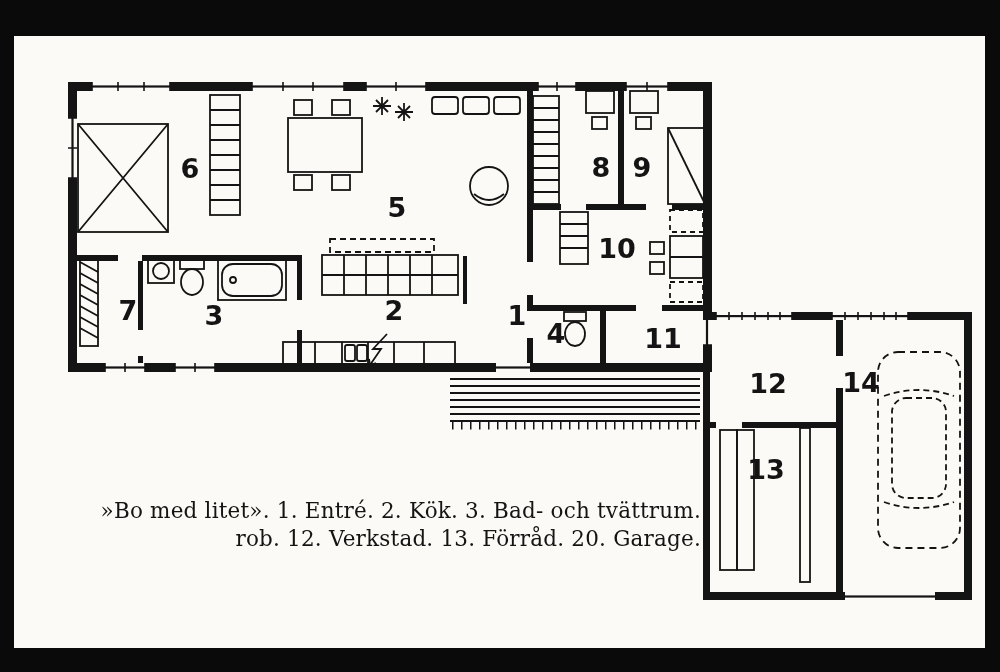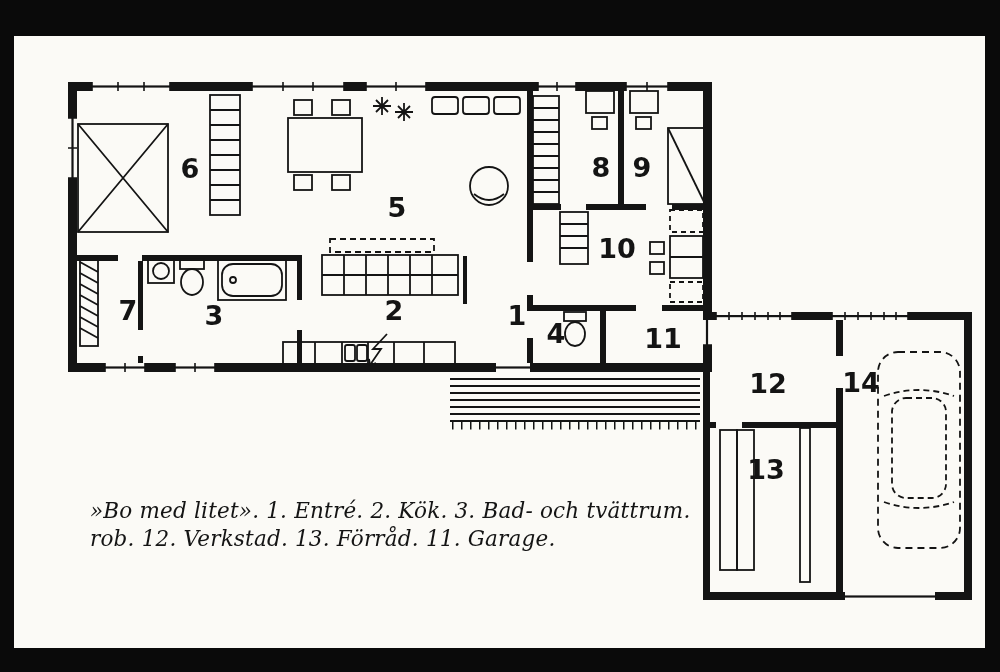--- a/index.html
+++ b/index.html
@@ -7,24 +7,24 @@
          font-family:"DejaVu Sans",sans-serif;}
   .slide svg{position:absolute;left:0;top:0;color:var(--ink,#141414);}
   .frame-fill{fill:var(--frame,#0a0a0a);}
   .paper{fill:var(--paper,#fbfaf6);}
   .wall{fill:currentColor;stroke:none;}
   .thinline{fill:currentColor;stroke:none;}
   .tick{stroke:currentColor;stroke-width:1.6;fill:none;}
   .furn{stroke:currentColor;fill:none;stroke-width:1.8;}
   .room-num{font-family:"DejaVu Sans",sans-serif;font-weight:bold;font-size:27px;
             fill:var(--ink,#141414);text-anchor:middle;}
-  .caption{position:absolute;left:90px;top:497px;width:620px;
+  .caption{position:absolute;left:81px;top:497px;width:620px;
            font-family:"DejaVu Serif","Liberation Serif",serif;
-           font-style:italic;font-size:21.5px;line-height:27.5px;
-           color:var(--ink,#141414);letter-spacing:.2px;white-space:nowrap;}
+           font-size:21.5px;line-height:27.5px;
+           color:var(--ink,#141414);letter-spacing:.2px;white-space:nowrap;text-align:right;}
 </style>
 </head>
 <body>
 
 <div class="slide">
   <svg viewBox="0 0 1000 672" width="1000" height="672">
 
     <rect class="frame-fill" x="0" y="0" width="1000" height="672"></rect>
     <rect class="paper" x="14" y="36" width="971" height="612"></rect>
 
@@ -206,15 +206,15 @@
       <text class="room-num" x="617" y="258">10</text>
       <text class="room-num" x="663" y="348">11</text>
       <text class="room-num" x="768" y="393">12</text>
       <text class="room-num" x="766" y="479">13</text>
       <text class="room-num" x="861" y="392">14</text>
     </g>
   </svg>
 
   <div class="caption">
     <div>»Bo med litet». 1. Entré. 2. Kök. 3. Bad- och tvättrum.</div>
-    <div>rob. 12. Verkstad. 13. Förråd. 11. Garage.</div>
+    <div>rob. 12. Verkstad. 13. Förråd. 20. Garage.</div>
   </div>
 </div>
 
 </body></html>

